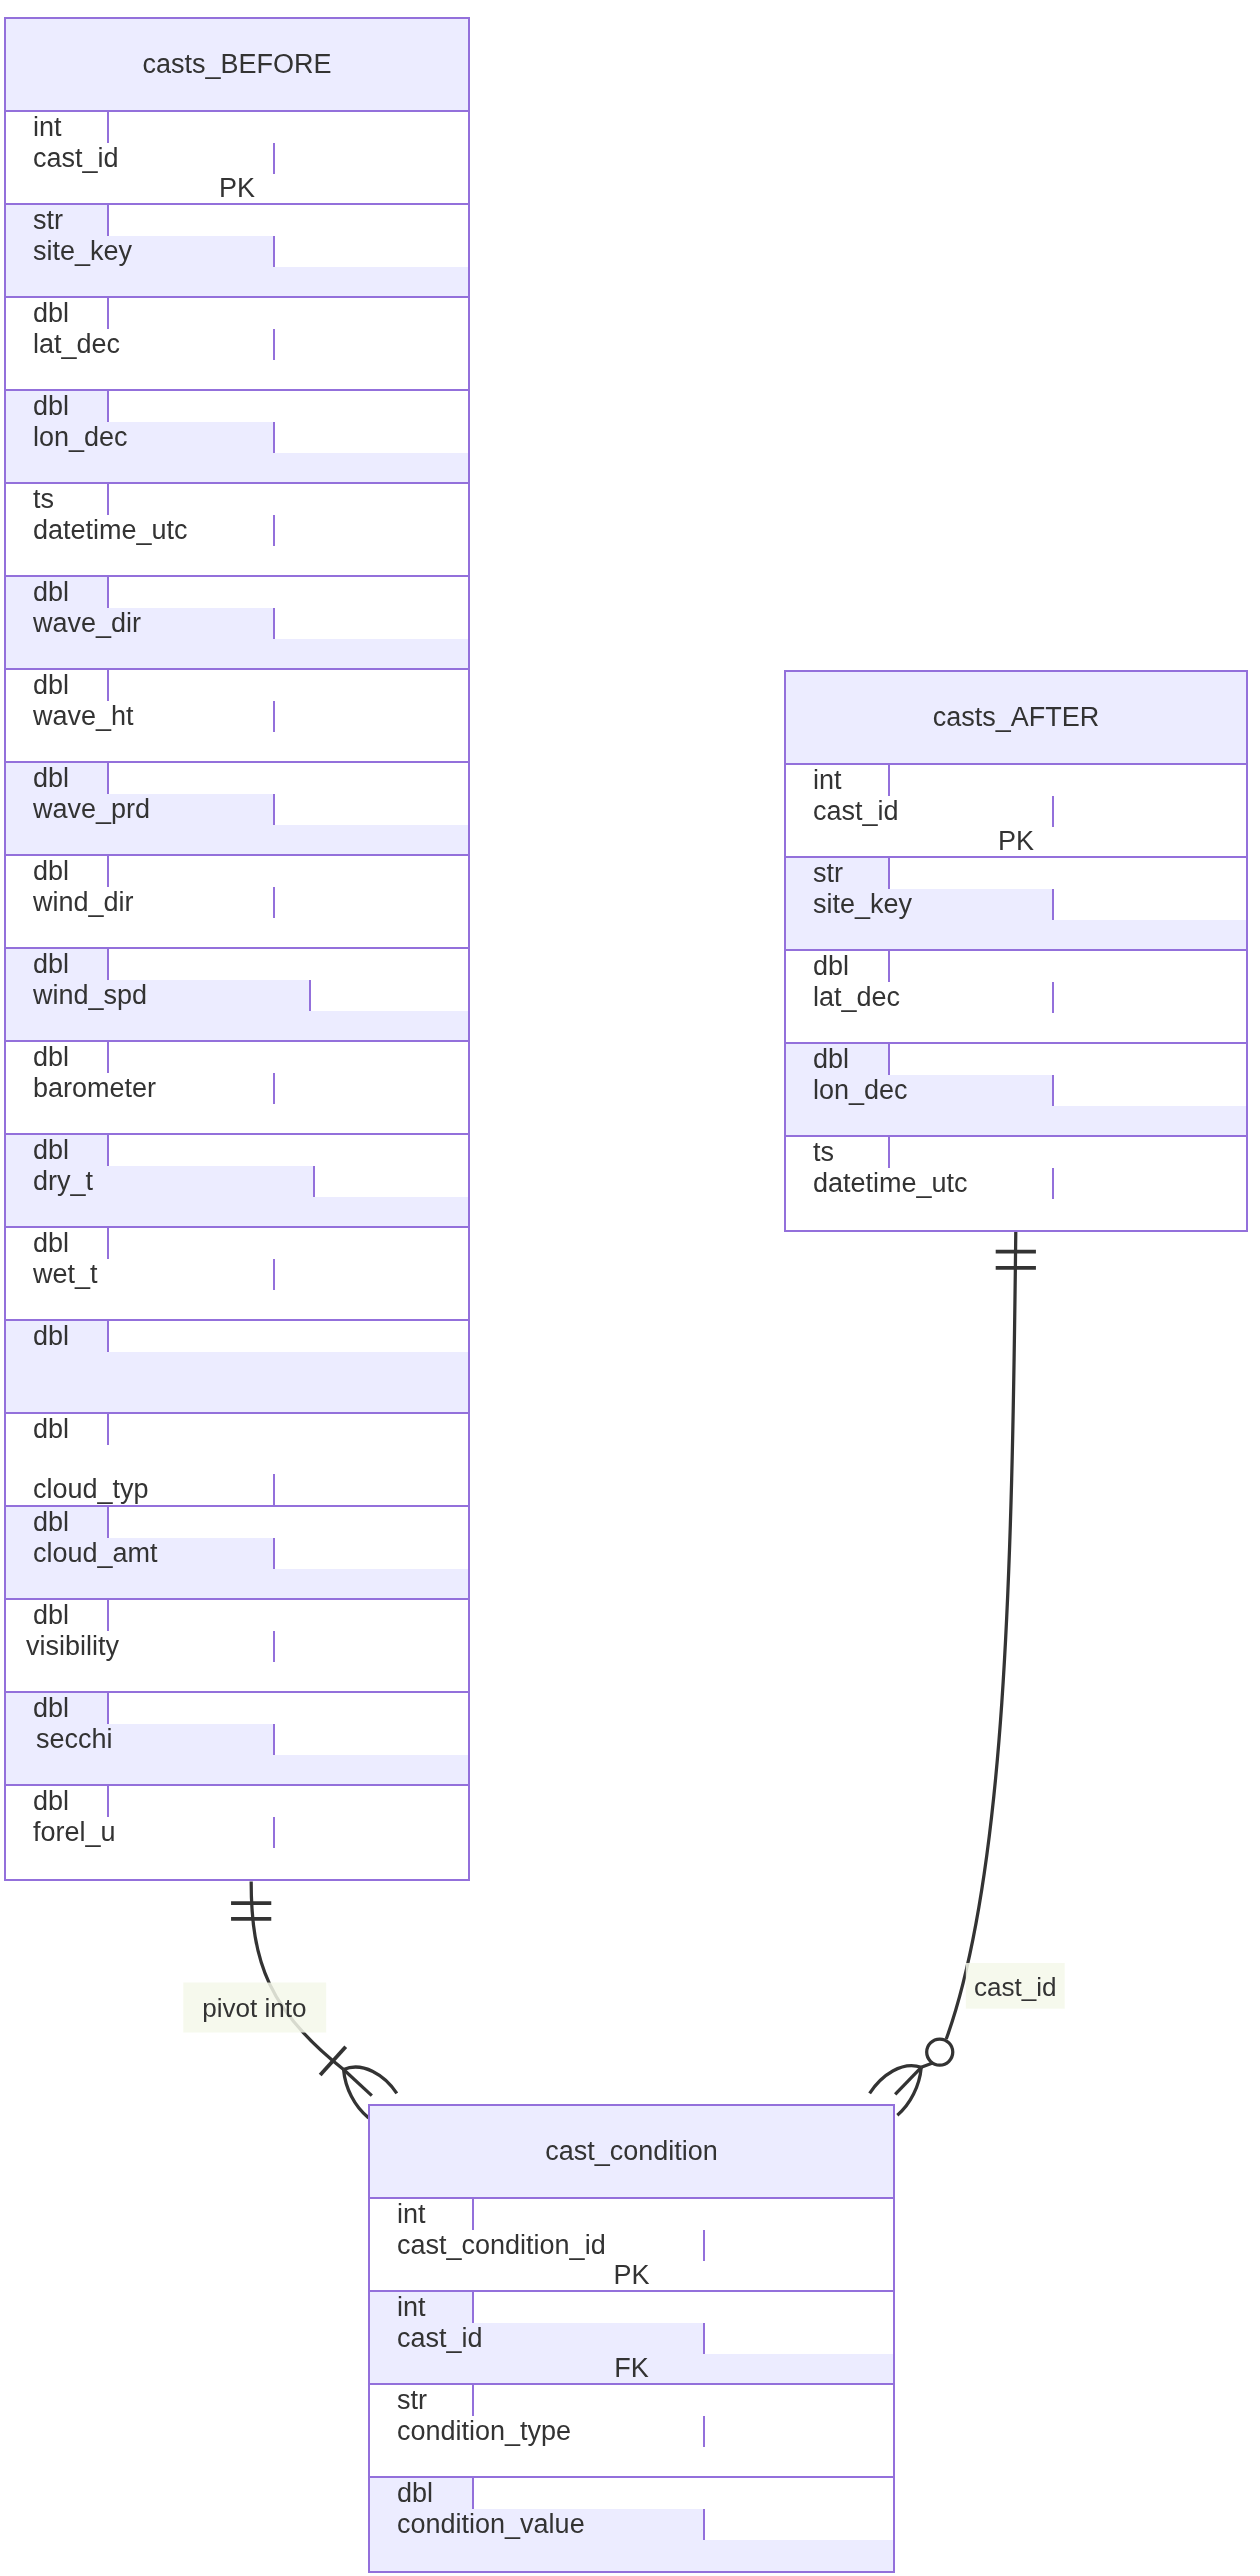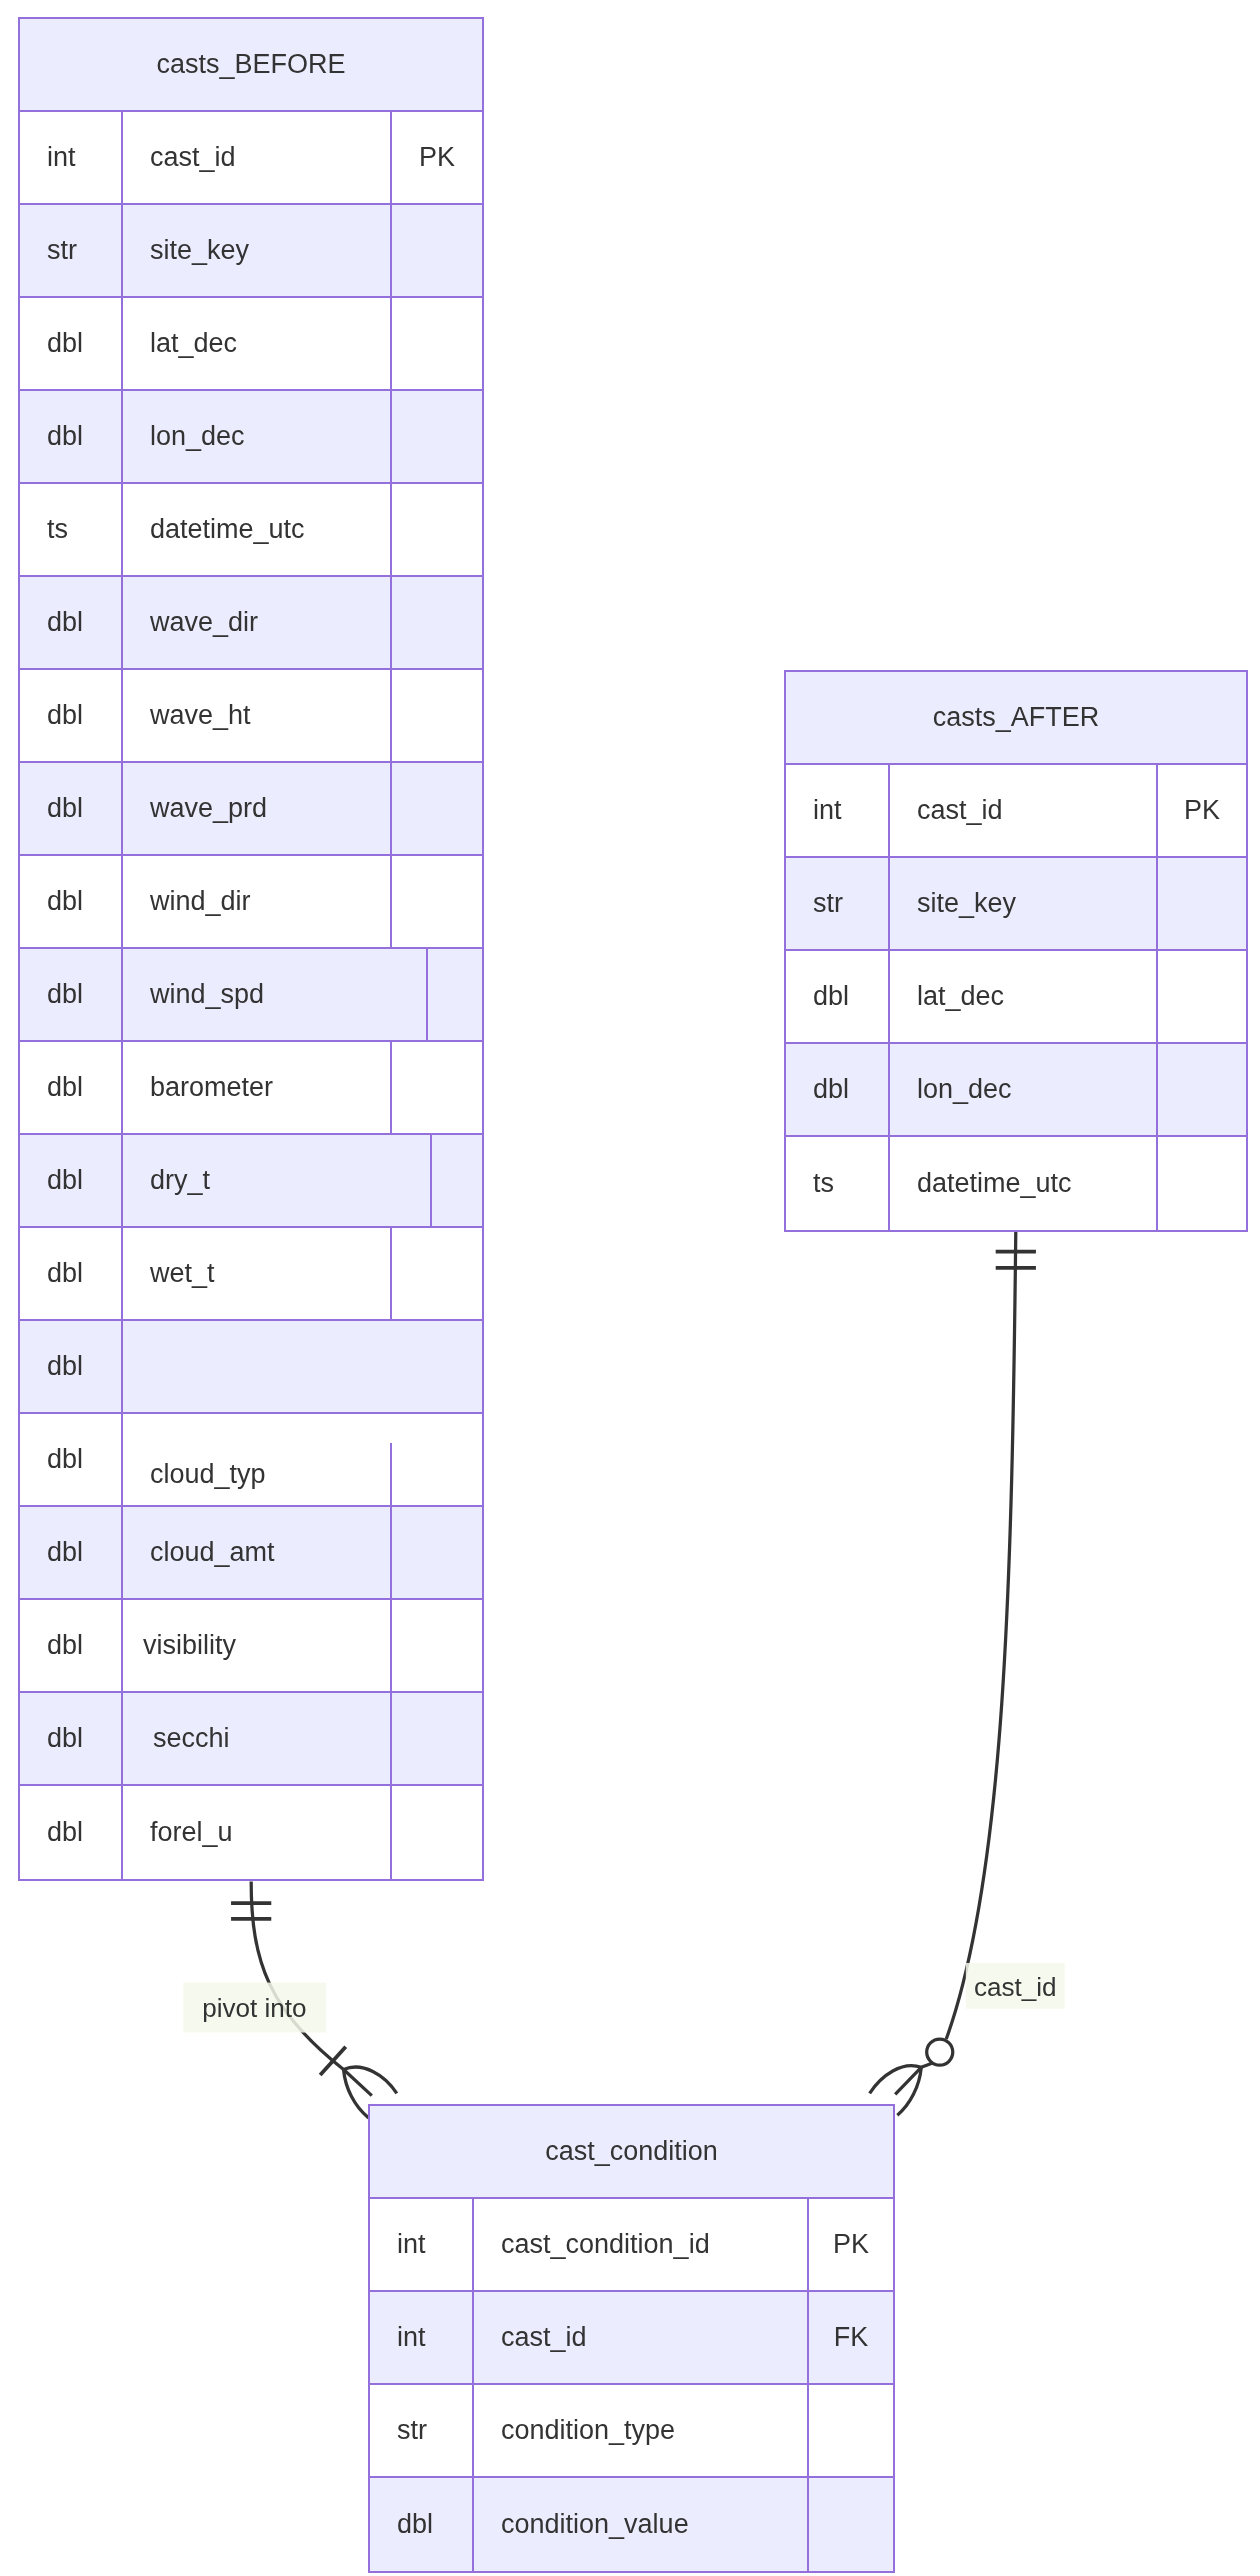--- a/index.html
+++ b/index.html
@@ -57,21 +57,21 @@
     border-bottom: 2.7px solid var(--border);
     display: flex;
     align-items: center;
     justify-content: center;
     white-space: nowrap;
   }
   .entity-row {
     box-sizing: border-box;
     height: var(--rh);
     display: flex;
-    flex-direction: row;
+    flex-direction: column;
   }
   .entity-row:not(:last-child) { border-bottom: 2.7px solid var(--border); }
   .entity-row.even .cell { background: var(--row-odd-fill); }
   .entity-row.odd  .cell { background: var(--row-even-fill); }
   .cell {
     box-sizing: border-box;
     display: flex;
     align-items: center;
     white-space: nowrap;
     overflow: hidden;
@@ -124,21 +124,21 @@
         <path class="rel-marker" d="M 1695 3804 C 1660 3792, 1622 3818, 1600 3852"></path>
         <path class="rel-marker" d="M 1695 3804 C 1692 3838, 1675 3872, 1651 3892"></path>
       </g>
       <g>
         <rect class="rel-label-bg" x="1777" y="3612" width="182" height="84"></rect>
         <text class="rel-label-text" x="1868" y="3672">cast_id</text>
       </g>
     </g>
   </svg>
 
-<div class="entity" style="left: 18px; top: 17.4px; width: 466px;">
+<div class="entity" style="left: 4px; top: 17.4px; width: 466px;">
       <div class="entity-header">casts_BEFORE</div>
       <div class="entity-row even">
         <div class="cell cell-type" style="width: 103px;">int</div>
         <div class="cell cell-name" style="width: 269px;">cast_id</div>
         <div class="cell cell-key">PK</div>
       </div>
       <div class="entity-row odd">
         <div class="cell cell-type" style="width: 103px;">str</div>
         <div class="cell cell-name" style="width: 269px;">site_key</div>
         <div class="cell cell-key"></div>

